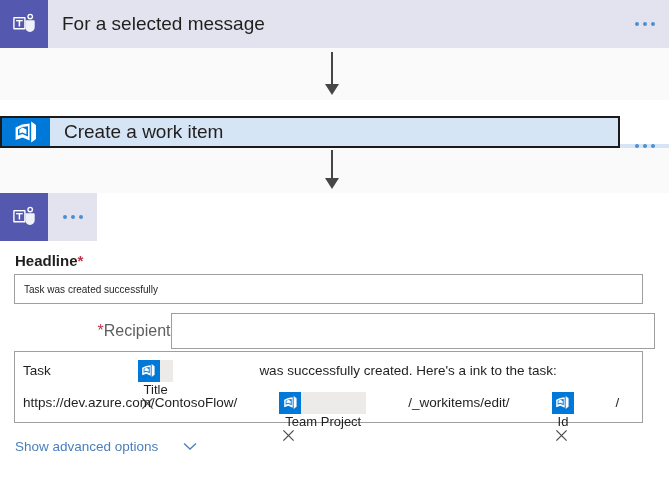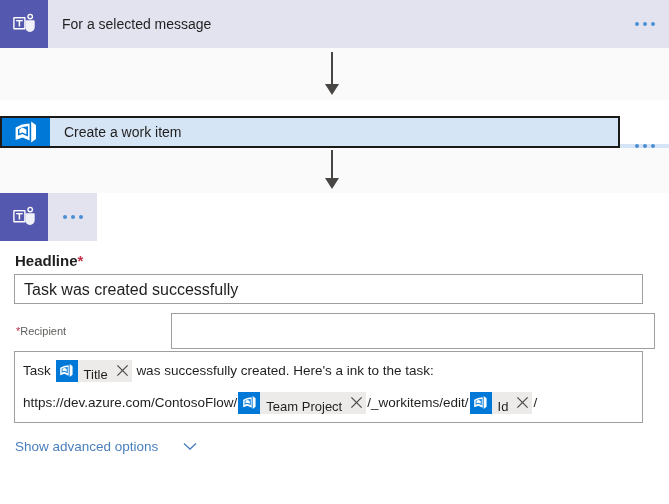--- a/index.html
+++ b/index.html
@@ -32,21 +32,21 @@
     justify-content: center;
   }
   .icon-box.teams { background: #5558AF; }
   .icon-box.devops { background: #0078D7; }
 
   .flow-card .title-area {
     flex: 1;
     display: flex;
     align-items: center;
     padding-left: 14px;
-    font-size: 14px;
+    font-size: 19px;
     color: #201f1e;
     overflow: hidden;
     white-space: nowrap;
   }
   .flow-card .menu-area {
     width: 49px;
     min-width: 49px;
     display: flex;
     align-items: center;
     justify-content: center;
@@ -131,37 +131,38 @@
   }
   .req-star { color: #c4314b; font-weight: bold; }
   .req-star-pre { color: #c4314b; }
 
   .text-input {
     border: 1px solid #a19f9d;
     background: #ffffff;
     height: 30px;
     line-height: 30px;
     padding: 0 9px;
-    font-size: 16px;
+    font-size: 10px;
     color: #201f1e;
     box-sizing: border-box;
   }
   .headline-input { width: 629px; }
 
   .recipient-row {
     display: flex;
     align-items: center;
     margin-top: 9px;
   }
   .recipient-label {
     width: 157px;
-    font-size: 11px;
+    font-size: 16px;
     color: #605e5c;
     padding-left: 2px;
     box-sizing: border-box;
+    text-align: right;
   }
   .recipient-input {
     width: 486px;
     height: 36px;
     line-height: 36px;
   }
 
   
   .message-box {
     border: 1px solid #a19f9d;
@@ -172,29 +173,31 @@
     margin-top: 2px;
   }
   .msg-line {
     display: flex;
     align-items: center;
     flex-wrap: nowrap;
     white-space: nowrap;
     font-size: 13.5px;
     color: #201f1e;
     height: 25px;
+    gap: 41px;
   }
   .msg-line + .msg-line { margin-top: 7px; }
 
   .token {
     display: inline-flex;
-    align-items: flex-end;
+    align-items: flex-start;
     background: #EDEBE9;
     height: 22px;
     margin: 0 1px;
+    flex-direction: column;
   }
   .token .tok-icon {
     width: 22px;
     height: 22px;
     background: #0078D7;
     display: flex;
     align-items: center;
     justify-content: center;
     flex: none;
   }

